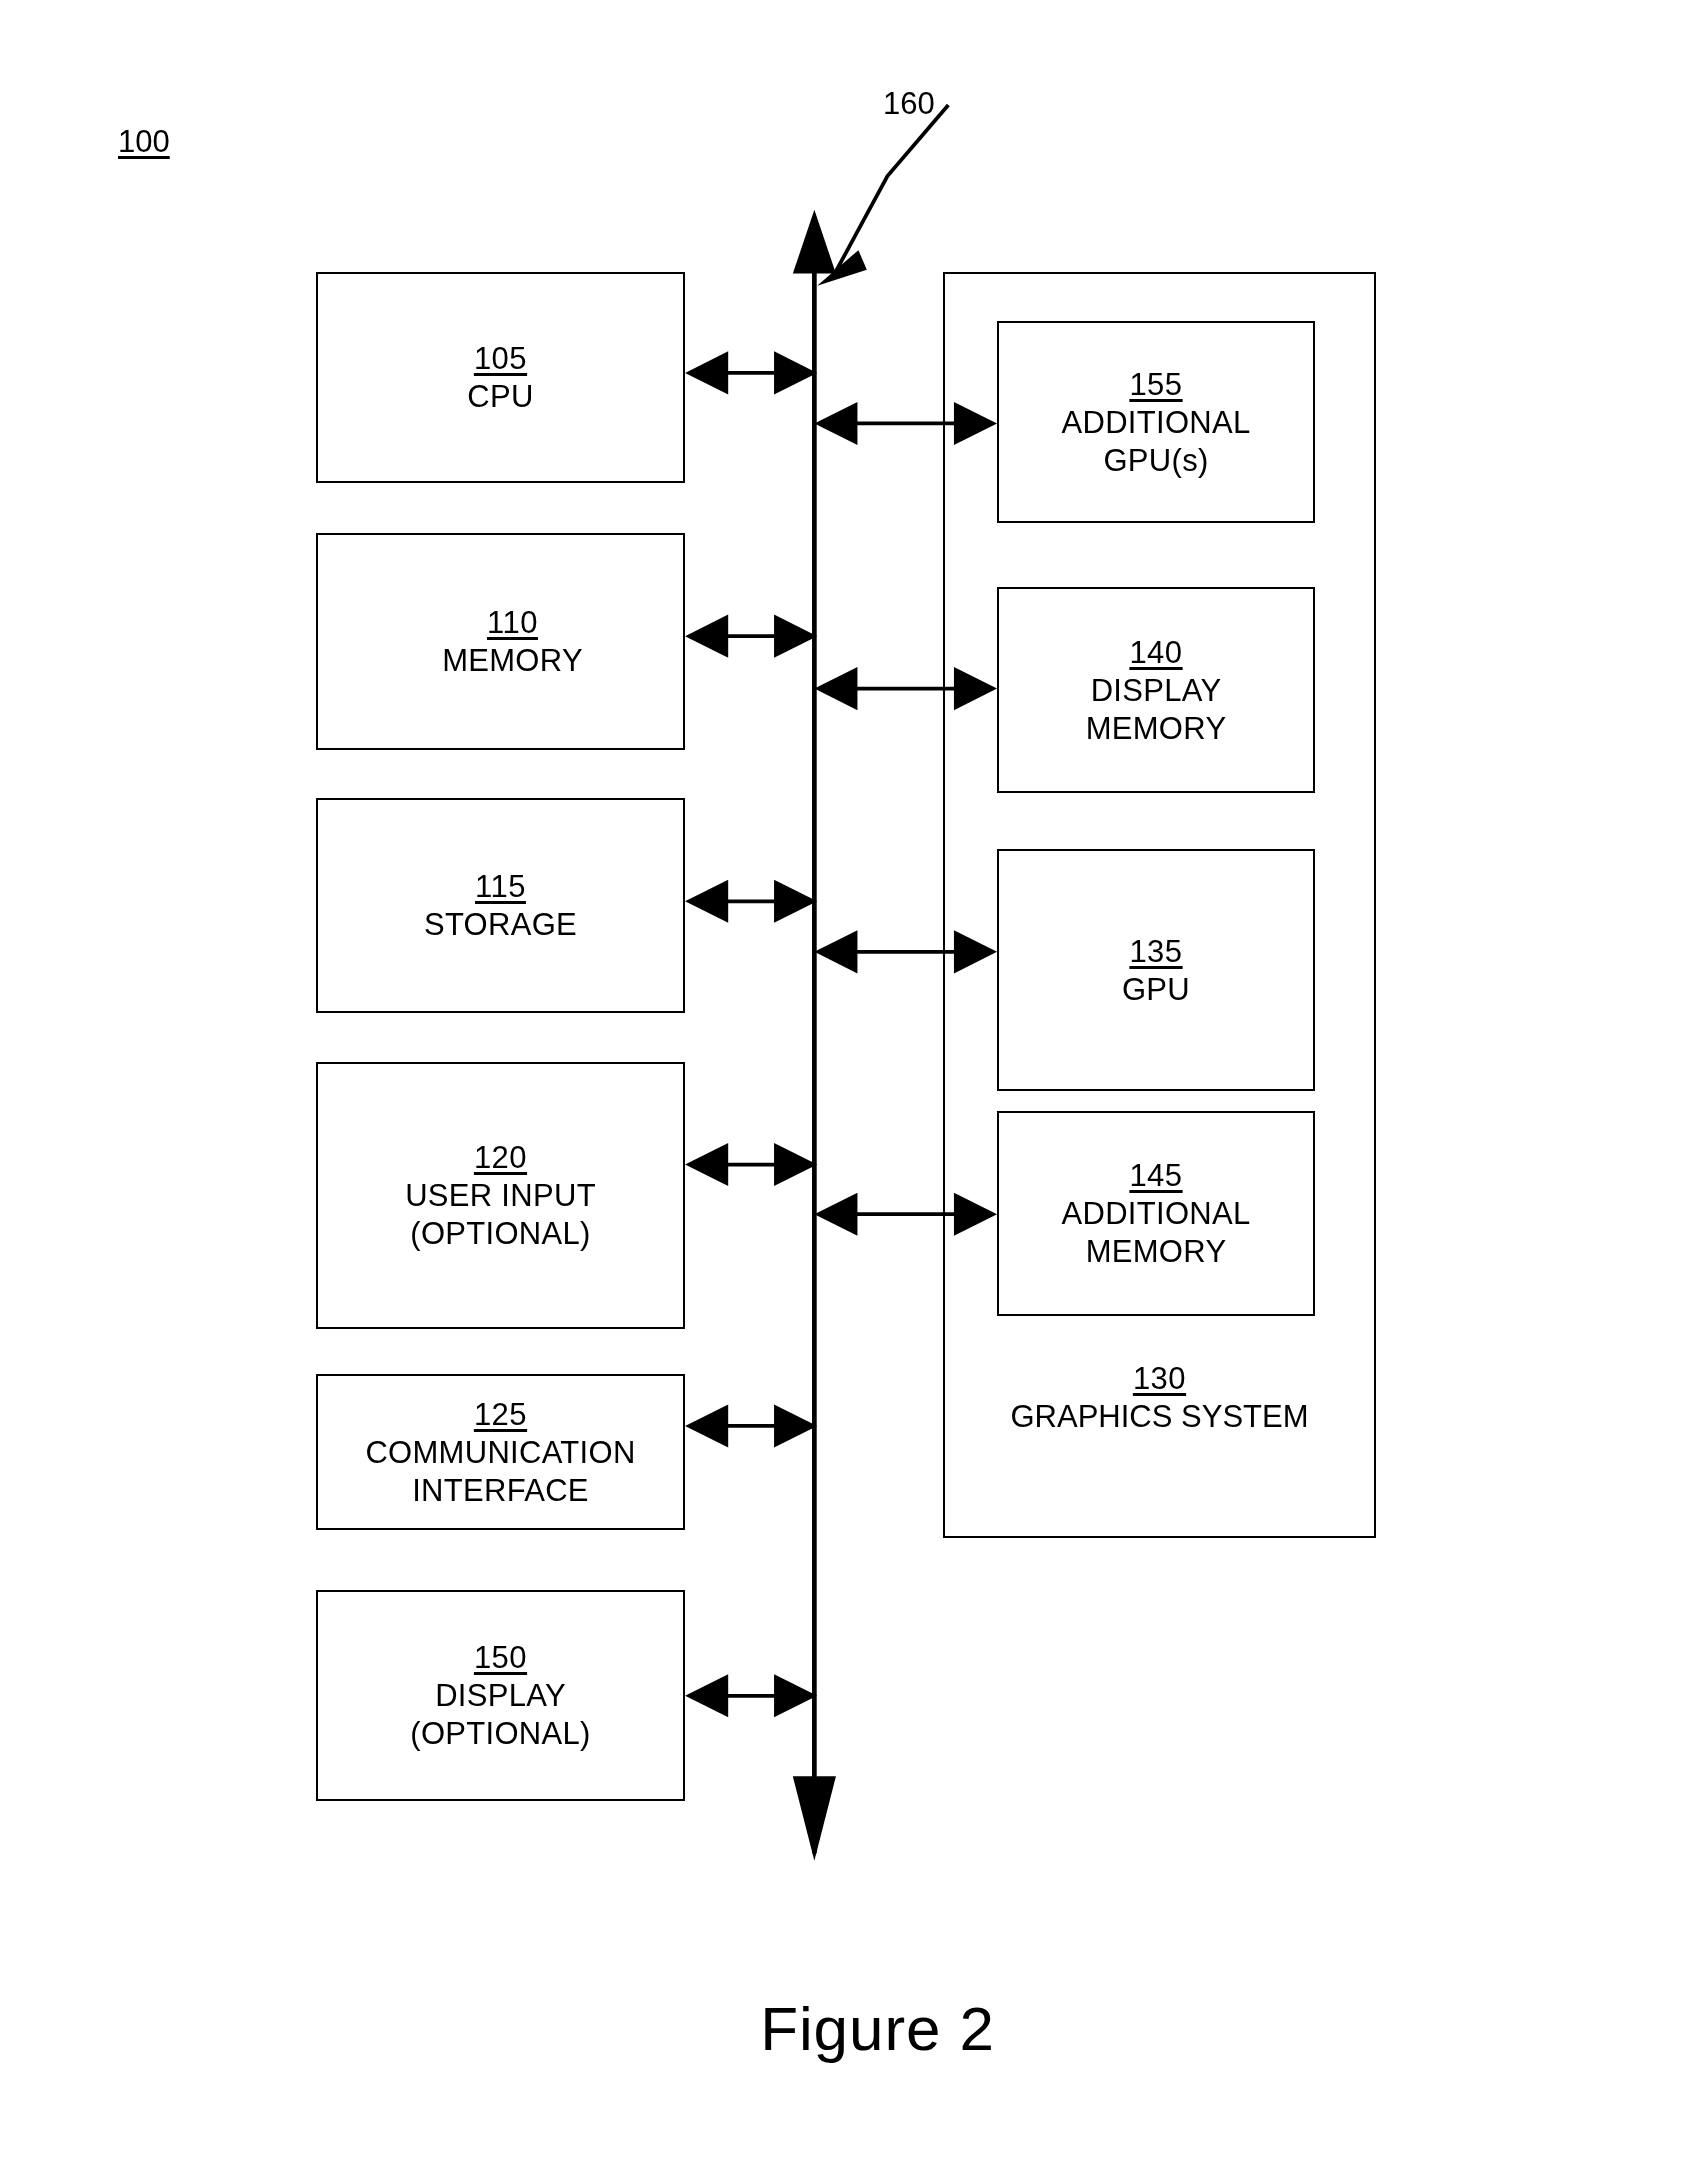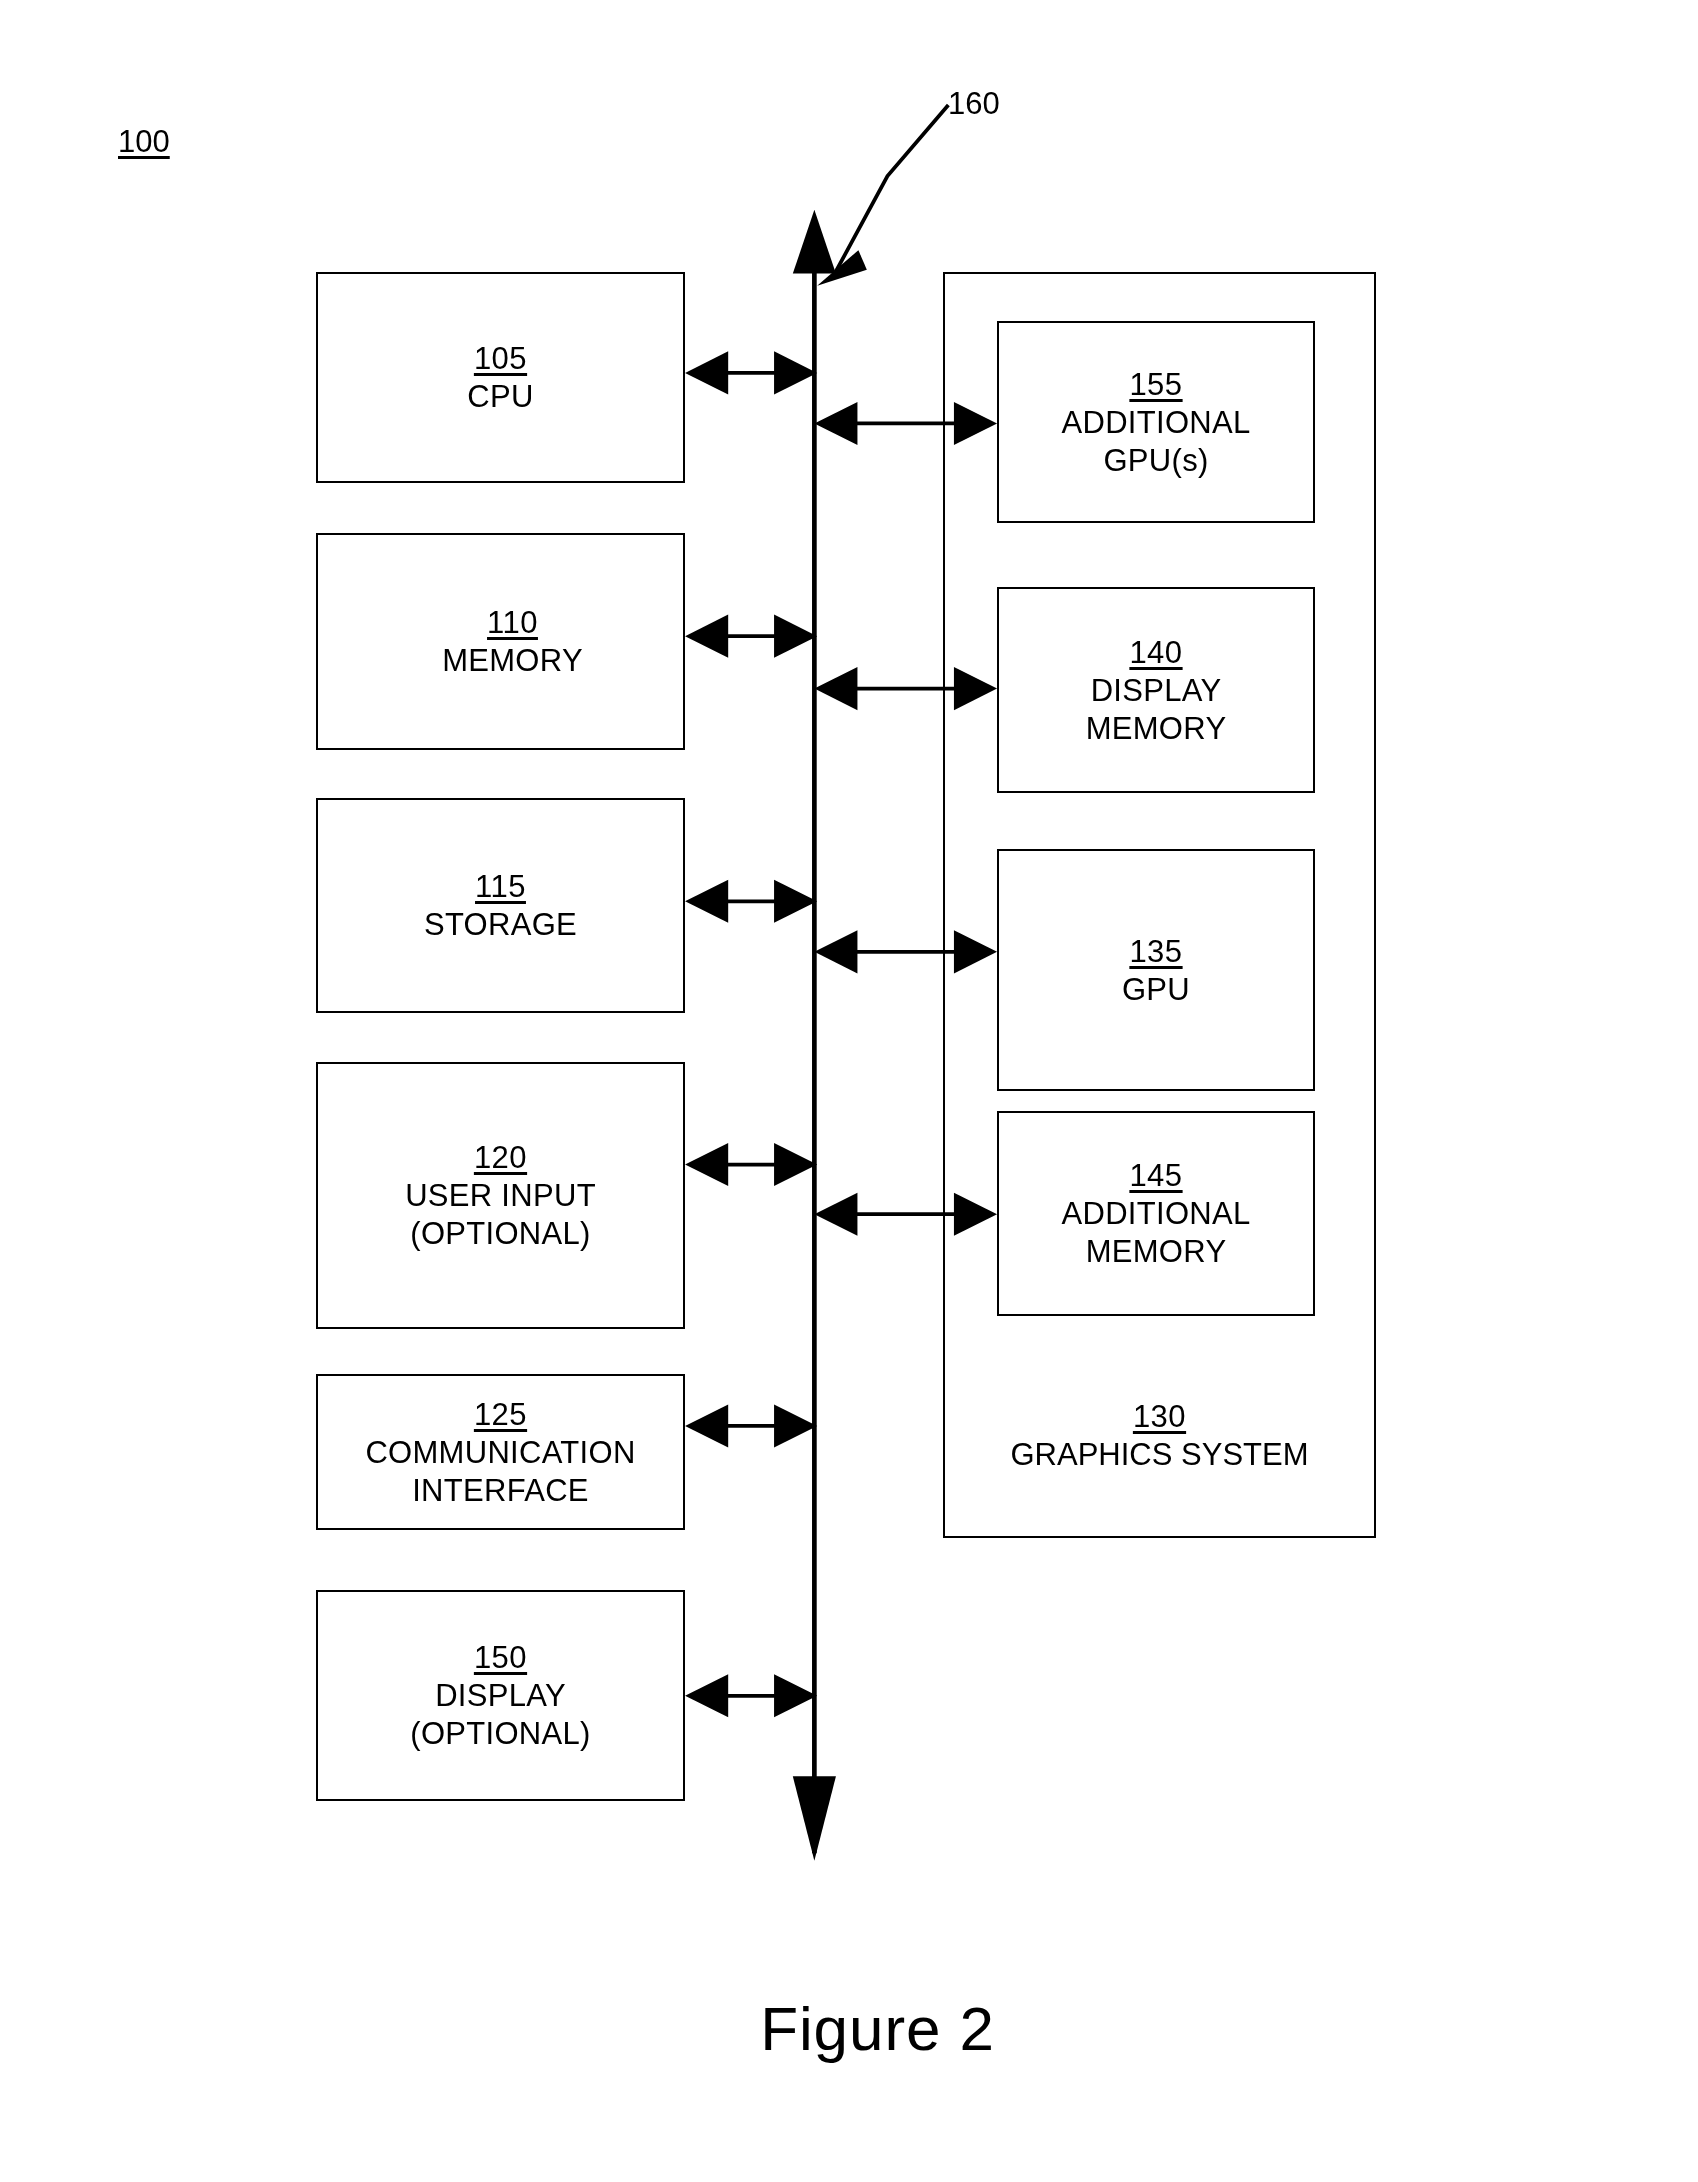--- a/index.html
+++ b/index.html
@@ -82,21 +82,21 @@
     pointer-events: none;
   }
 </style>
 </head>
 <body>
 
 <div id="page">
 
   <div class="ref-label" style="left:118px; top:123px;">100</div>
 
-  <div class="plain-label" style="left:948px; top:85px;">160</div>
+  <div class="plain-label" style="left:883px; top:85px;">160</div>
 
   <div class="box" style="left:316px; top:272px; width:369px; height:211px;">
     <div class="box-num">105</div>
     <div class="box-label">CPU</div>
   </div>
 
   <div class="box" style="left:316px; top:533px; width:369px; height:217px;padding-left:24px;">
     <div class="box-num">110</div>
     <div class="box-label">MEMORY</div>
   </div>
@@ -142,21 +142,21 @@
     <div class="box-num">135</div>
     <div class="box-label">GPU</div>
   </div>
 
   <div class="box" style="left:997px; top:1111px; width:318px; height:205px;">
     <div class="box-num">145</div>
     <div class="box-label">ADDITIONAL
 MEMORY</div>
   </div>
 
-  <div class="container-caption" style="left:943px; top:1359px; width:433px;margin-top:38px;">
+  <div class="container-caption" style="left:943px; top:1359px; width:433px;">
     <span class="box-num">130</span>
     <span>GRAPHICS SYSTEM</span>
   </div>
 
   <svg class="overlay" viewBox="0 0 1813 2329">
     <defs>
       <marker id="ah-r" markerWidth="9" markerHeight="9" refX="8.4" refY="4.5" orient="auto" markerUnits="strokeWidth">
         <path d="M0,0 L9,4.5 L0,9 z" fill="#000000"></path>
       </marker>
       <marker id="ah-l" markerWidth="9" markerHeight="9" refX="0.6" refY="4.5" orient="auto-start-reverse" markerUnits="strokeWidth">

